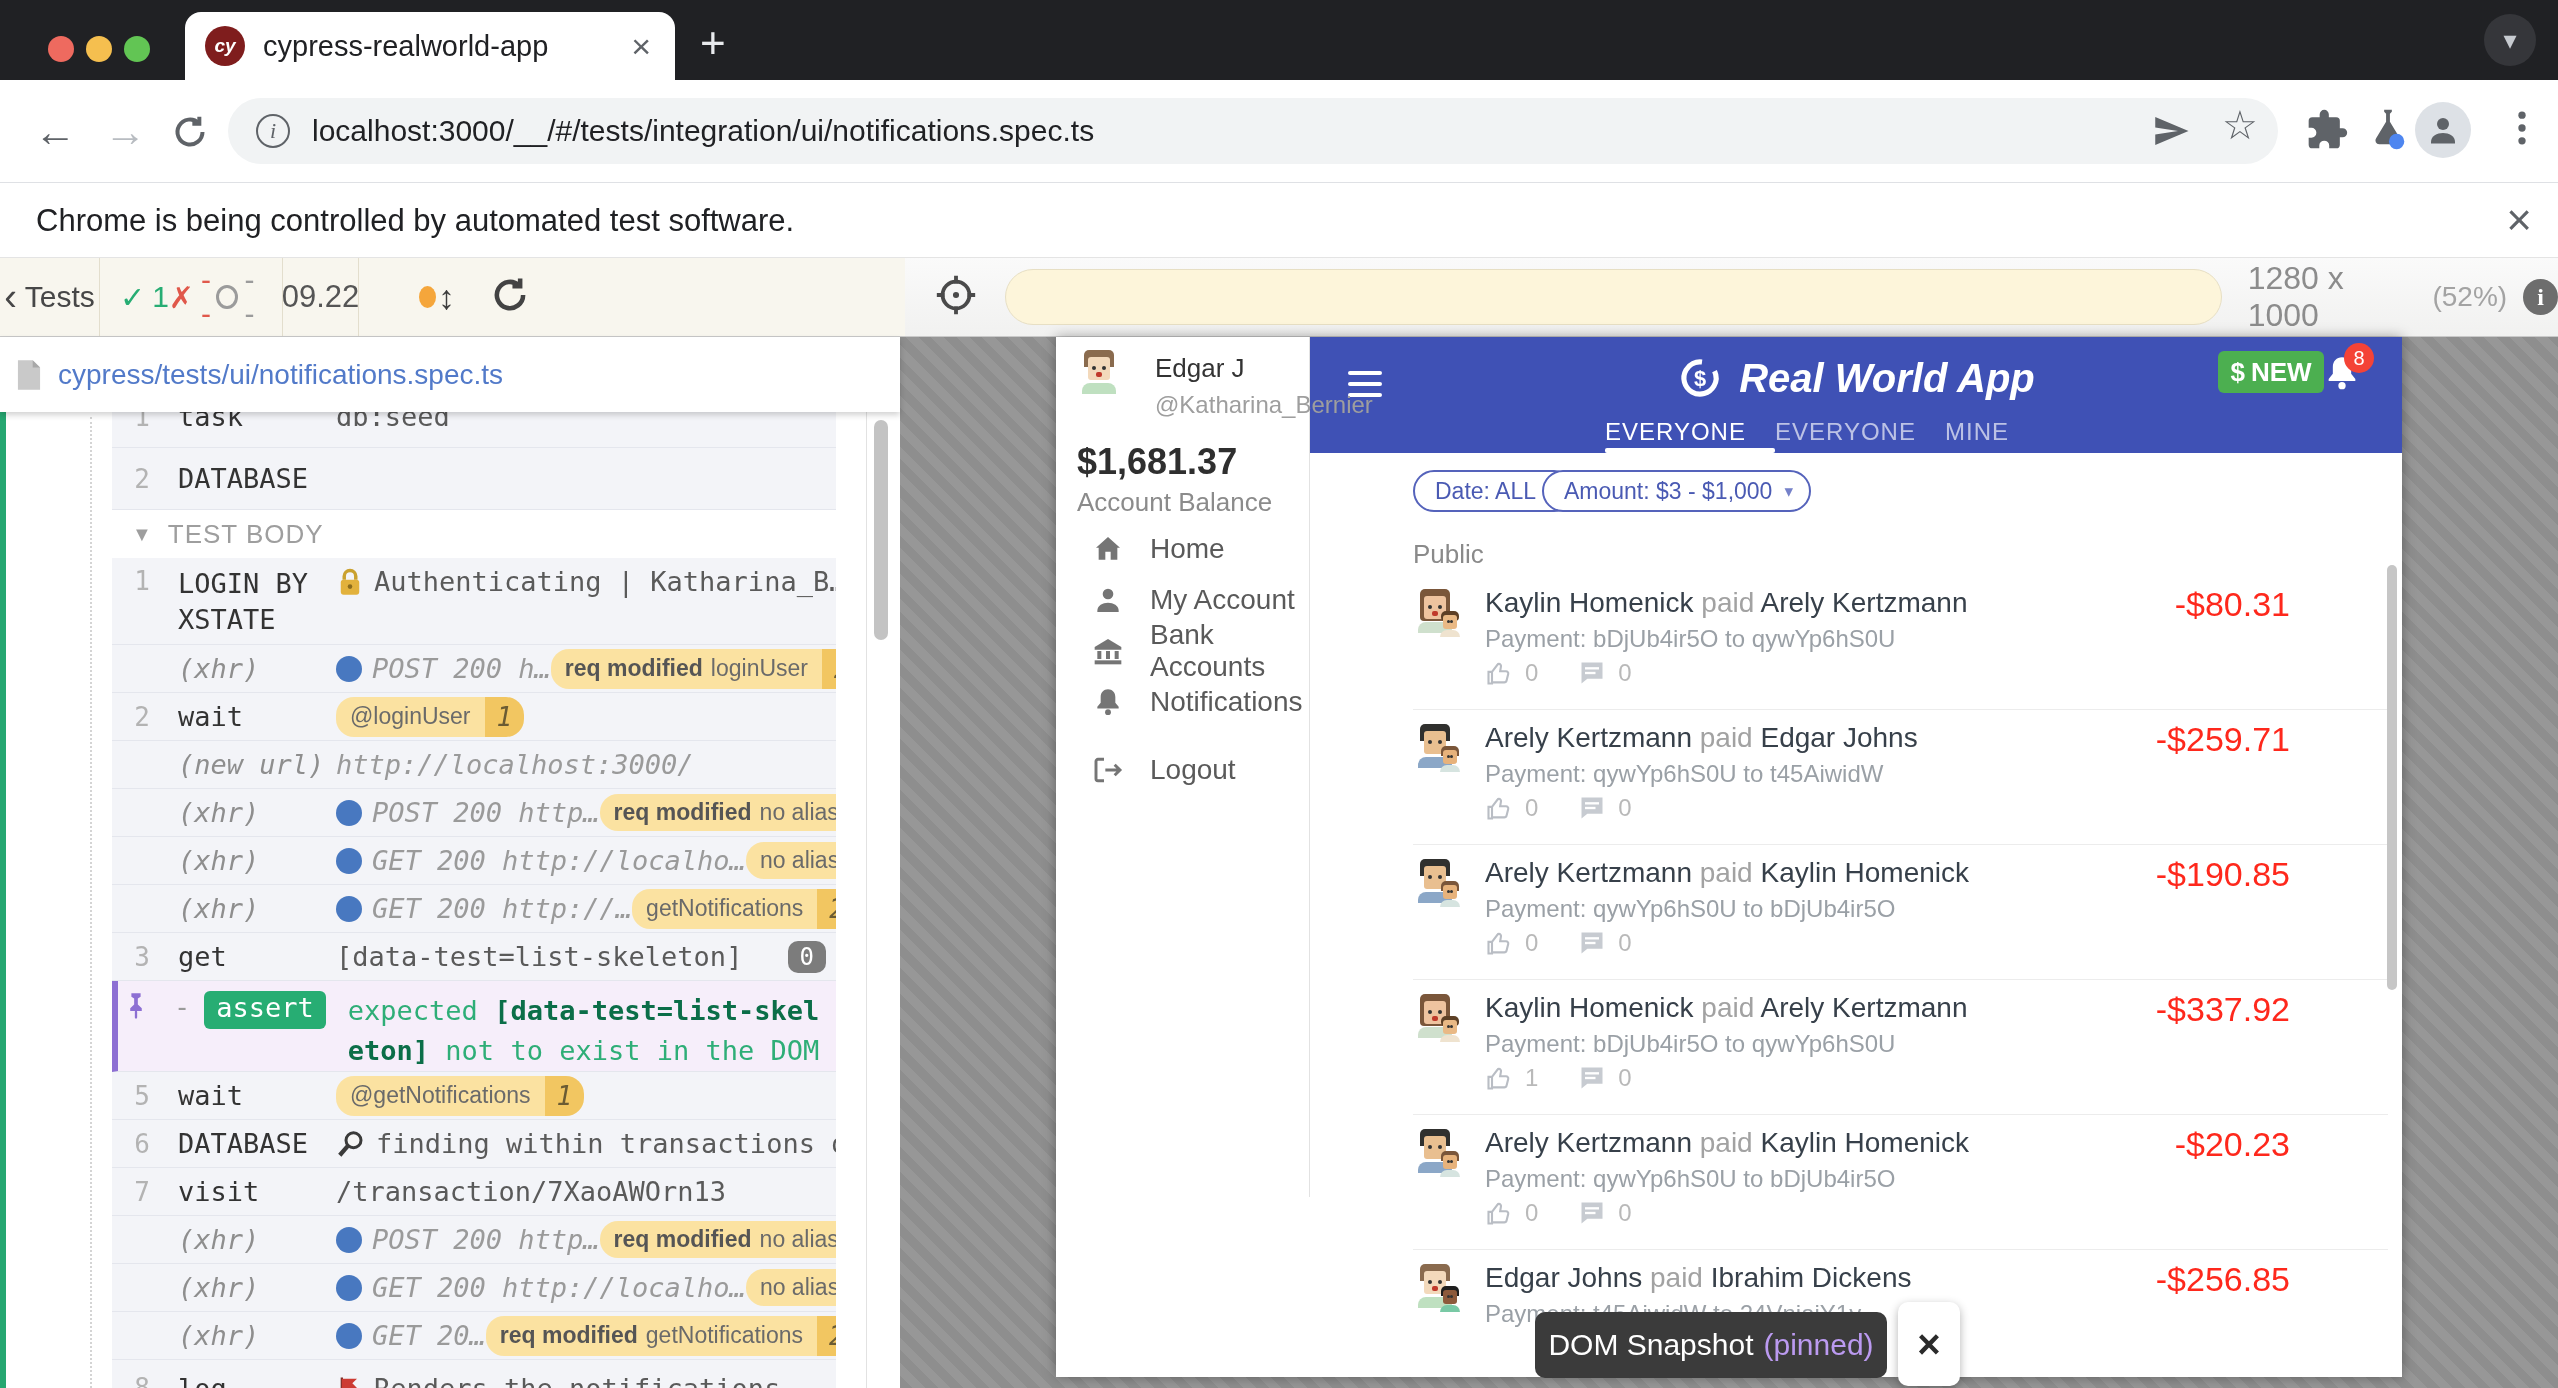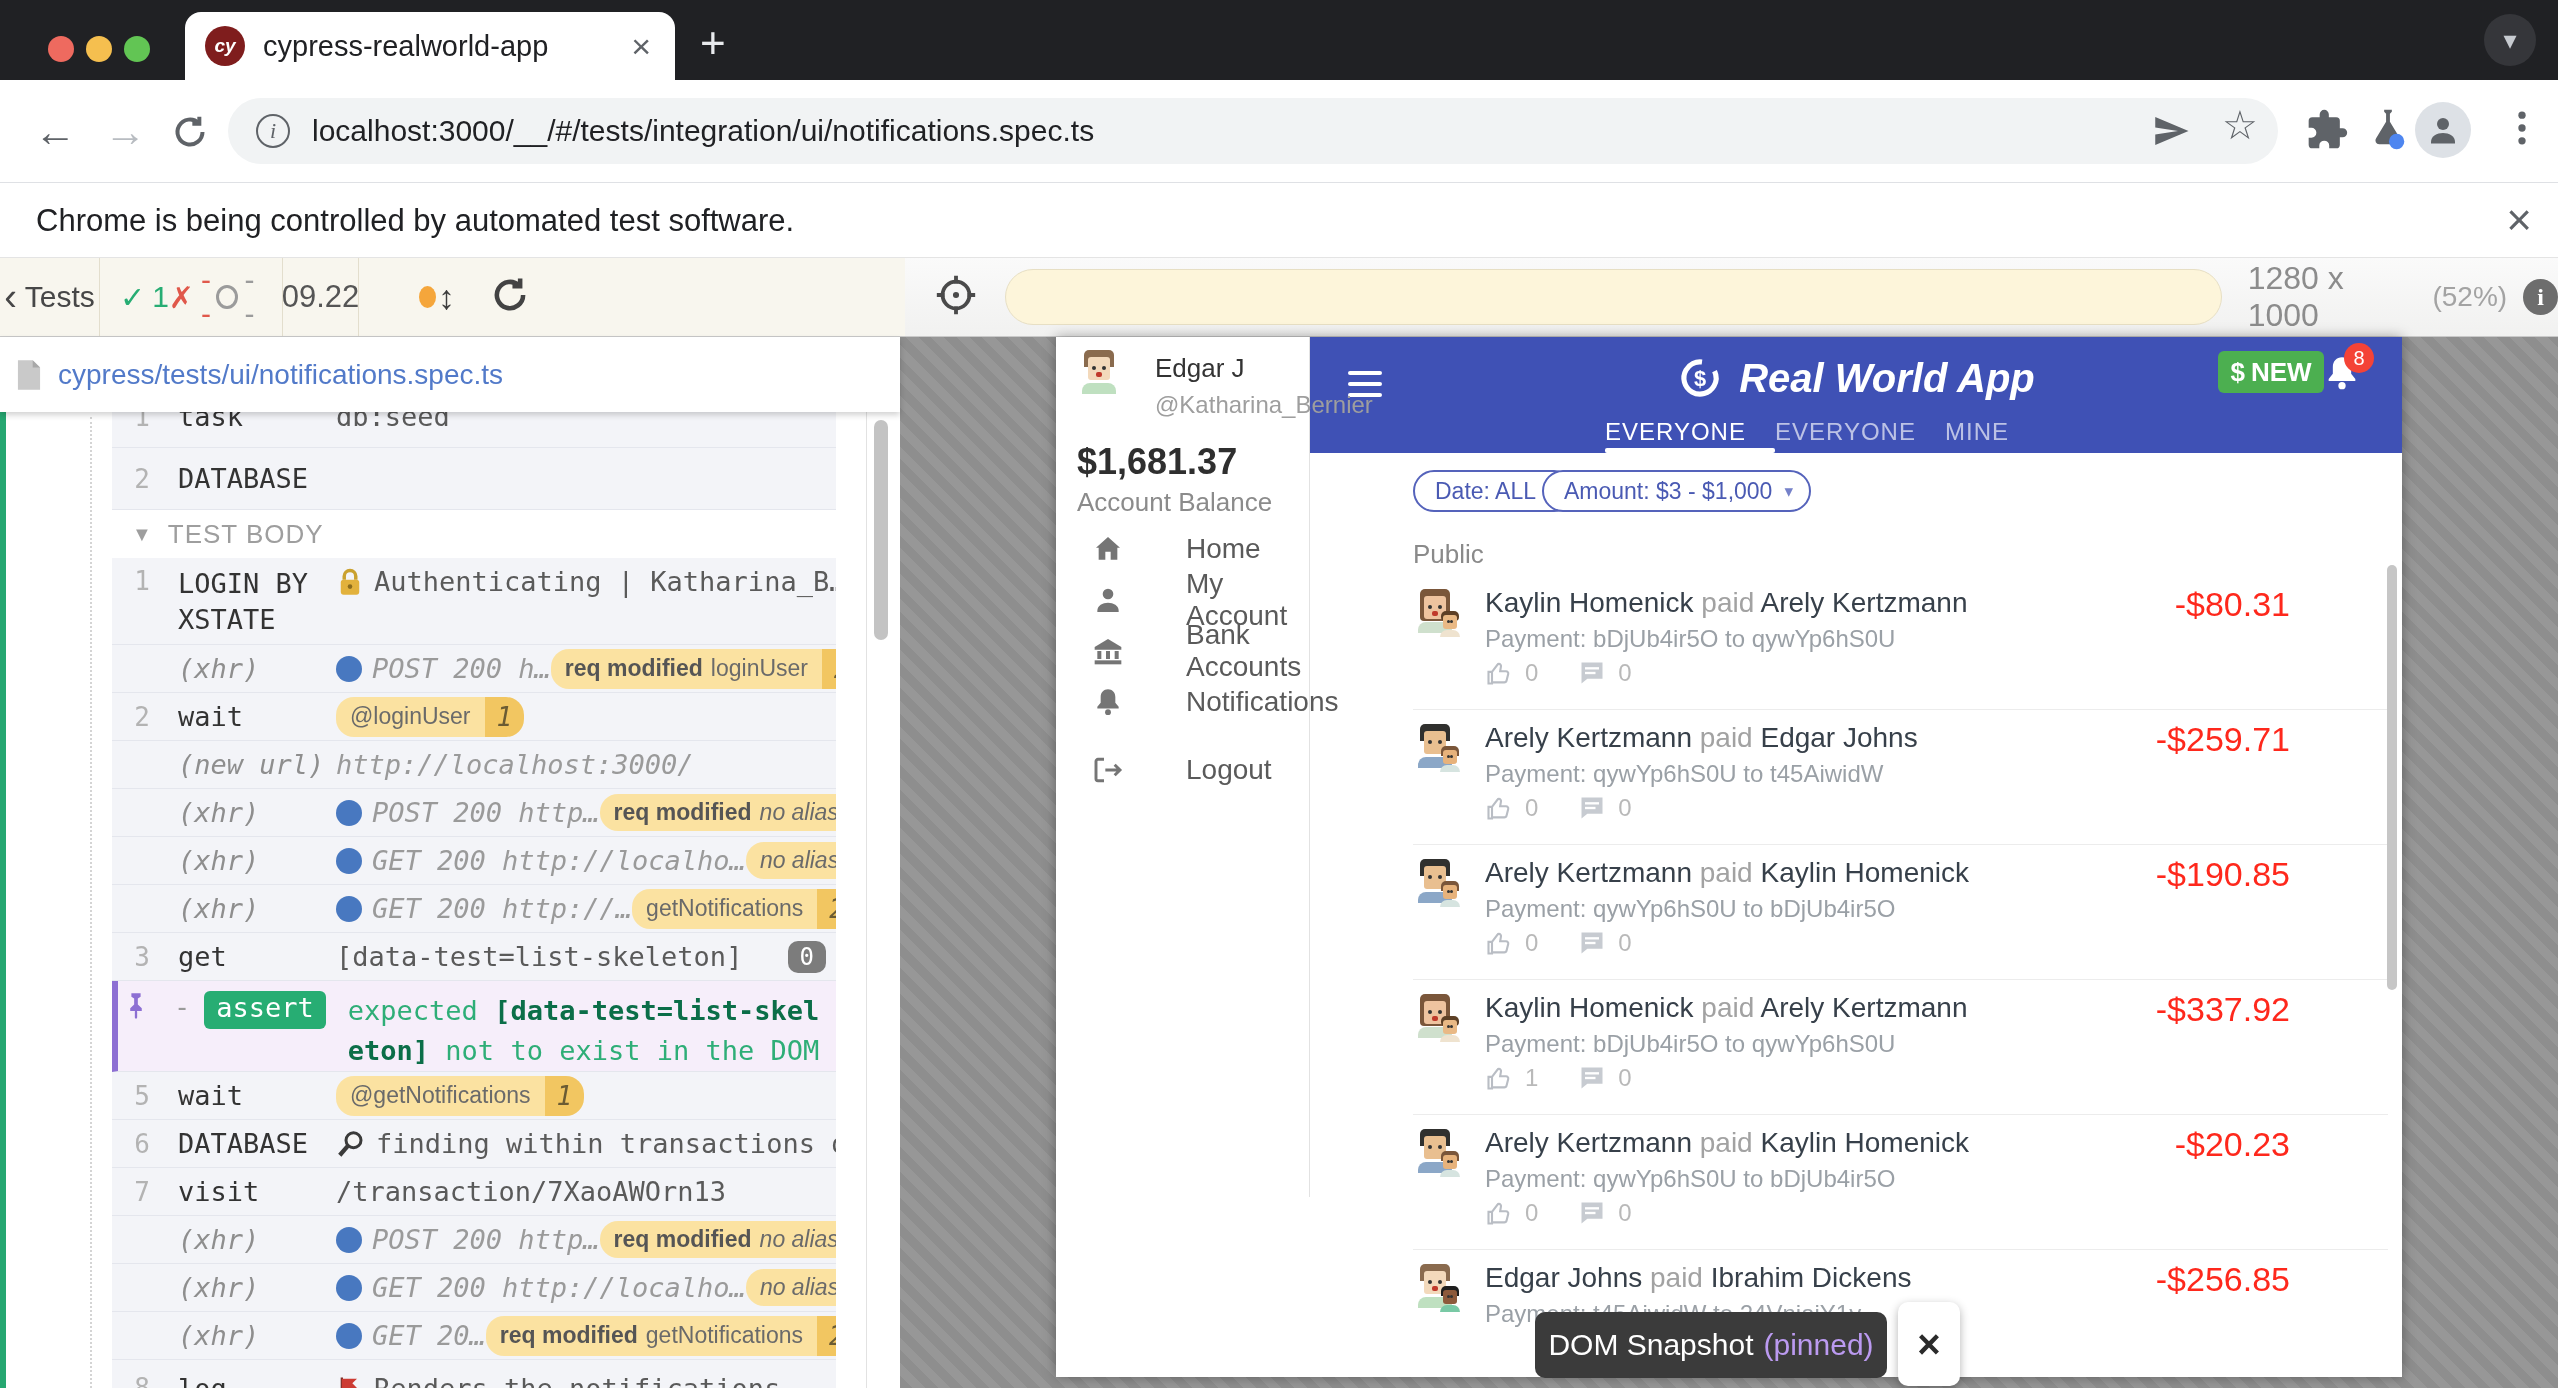--- a/index.html
+++ b/index.html
@@ -81,21 +81,21 @@
   .num { width:38px; text-align:right; color:#b3b3b3; flex:none; font-size:26px;}
   .cmd { width:158px; flex:none; margin-left:28px; color:#333; }
   .cmd.sub { color:#8e8e8e; font-style:italic; }
   .msg { color:#5a5a5a; display:flex; align-items:center; gap:10px; white-space:nowrap;}
   .msg.i { color:#9a9a9a; font-style:italic; }
   .bluedot { width:26px; height:26px; border-radius:50%; background:#4878c0; flex:none;}
   .badge { margin-left:auto; display:inline-flex; align-items:stretch; border-radius:18px; overflow:hidden;
            font-family:"Liberation Sans",sans-serif; font-size:23px; color:#6a6a6a; flex:none;}
   .badge .seg { background:#fbe2a1; padding:5px 14px; display:flex; align-items:center; gap:8px;}
   .badge .bb { font-weight:bold; color:#555; }
-  .badge .bi { font-style:italic; }
+  .badge .bi { }
   .badge .cnt { background:#f2c661; padding:5px 12px; font-family:"DejaVu Sans Mono",monospace;
                 font-style:italic; font-size:26px; color:#6b5b33; display:flex; align-items:center;}
   .badge.inline { margin-left:0; }
   .tagzero { margin-left:auto; background:#7c7c7c; color:#fff; border-radius:10px; padding:2px 12px;
              font-size:24px; flex:none;}
   #row-partial { height:36px; }
   #row-partial .inner { display:flex; align-items:center; width:100%; margin-top:-26px; }
   .crow.tall2 { height:87px; align-items:flex-start; padding-top:8px;}
   .crow.tall2 .cmd { line-height:36px; }
   .section-row { height:48px; display:flex; align-items:center; padding-left:20px; background:#fff;
@@ -118,21 +118,21 @@
             background:repeating-linear-gradient(45deg,#8e8e8e 0 9px,#979797 9px 18px); }
   #app { position:absolute; left:156px; top:0; width:1346px; height:1040px; background:#fff;
          box-shadow:0 0 12px rgba(0,0,0,.35); overflow:hidden; }
 
   
   #drawer { position:absolute; left:0; top:0; width:254px; height:860px; background:#fff; border-right:1px solid #e2e2e2; z-index:2;}
   #profile-name { position:absolute; left:99px; top:16px; font-size:26px; color:#333; }
   #profile-user { position:absolute; left:99px; top:54px; font-size:24px; color:#9e9e9e; }
   #balance { position:absolute; left:21px; top:104px; font-size:36px; font-weight:bold; color:#2f2f2f;}
   #balance-label { position:absolute; left:21px; top:150px; font-size:26px; color:#8b8b8b; }
-  .menu-item { position:absolute; left:0; width:254px; height:52px; display:flex; align-items:center;gap:36px; }
+  .menu-item { position:absolute; left:0; width:254px; height:52px; display:flex; align-items:center; }
   .menu-item .mi { width:32px; margin-left:36px; color:#757575; flex:none; display:flex;}
   .menu-item .ml { margin-left:26px; font-size:28px; color:#5a5a5a; }
   
   #appbar { position:absolute; left:254px; top:0; width:1092px; height:116px; background:#3f51b5; z-index:1;}
   #hamburger { position:absolute; left:38px; top:34px; width:34px; height:26px; display:flex; flex-direction:column; justify-content:space-between;}
   #hamburger i { height:4px; background:#fff; border-radius:2px; }
   #brand { position:absolute; left:0; top:18px; width:1092px; display:flex; justify-content:center; align-items:center; gap:16px;}
   #brand .bt { color:#fff; font-size:40px; font-weight:bold; font-style:italic; }
   #apptabs { position:absolute; left:295px; bottom:0; display:flex; }
   .apptab { width:170px; height:42px; display:flex; align-items:center; 

